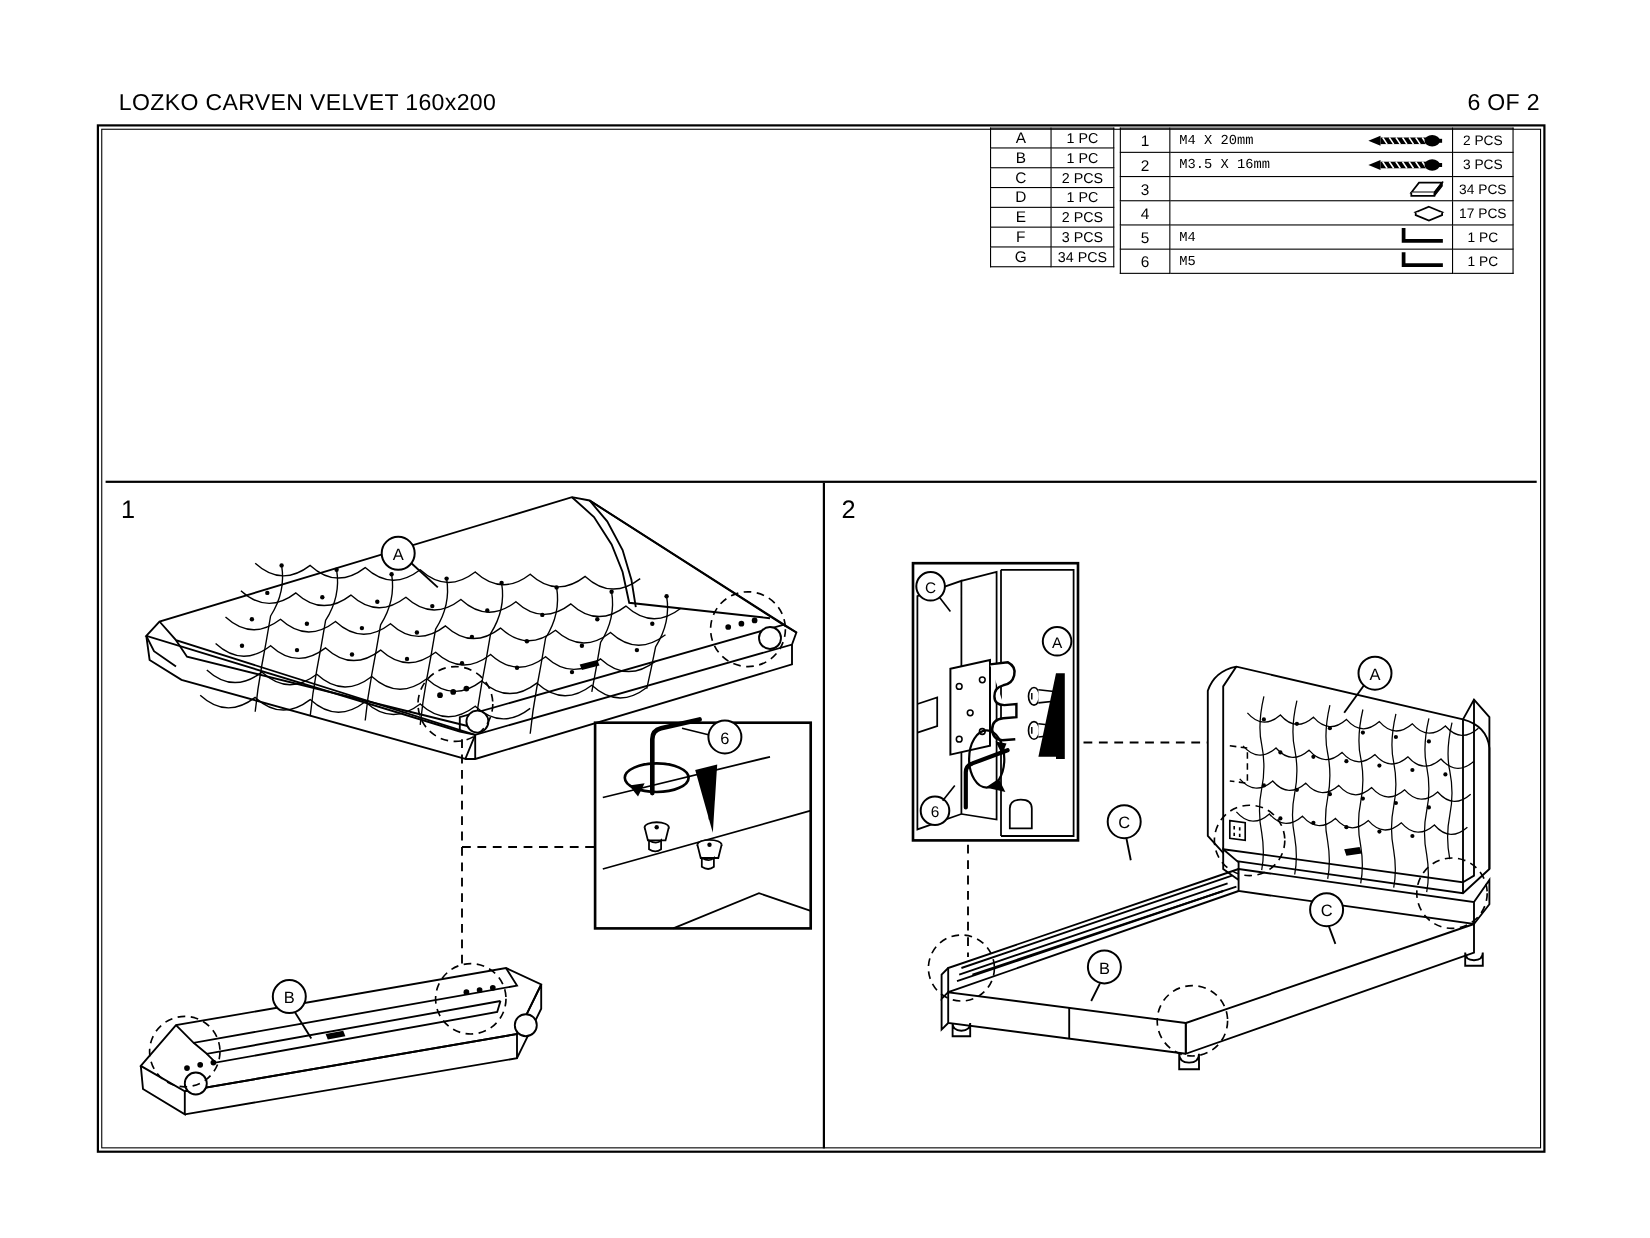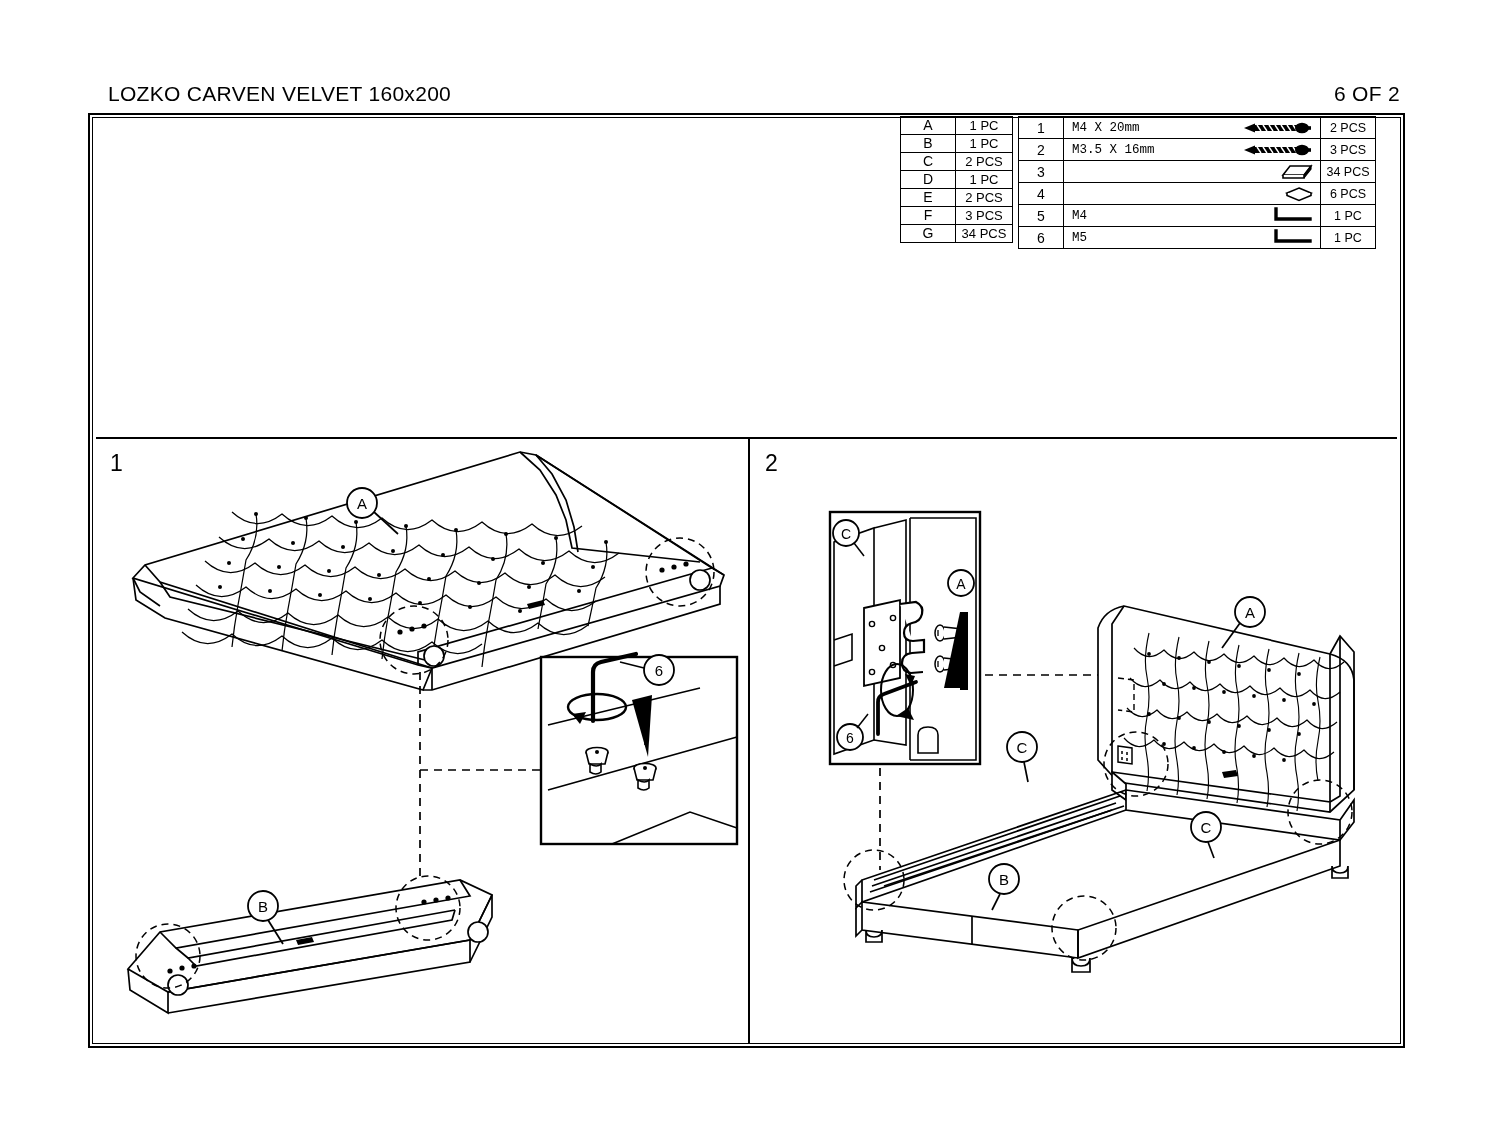--- a/index.html
+++ b/index.html
@@ -146,21 +146,21 @@
         <td class="n">4</td>
         <td class="d">
           <span></span>
           <span class="hw-icon">
             <svg width="30" height="18" viewBox="0 0 30 18">
               <path d="M15 3 L27 8 L15 13 L3 8 Z" fill="#fff" stroke="#000" stroke-width="1.6"></path>
               <path d="M3 8 L3 10.5 L15 15.5 L27 10.5 L27 8" fill="#fff" stroke="#000" stroke-width="1.6"></path>
             </svg>
           </span>
         </td>
-        <td class="q">6 PCS</td>
+        <td class="q">17 PCS</td>
       </tr>
       <tr>
         <td class="n">5</td>
         <td class="d">
           <span>M4</span>
           <span class="hw-icon">
             <svg width="44" height="18" viewBox="0 0 44 18">
               <path d="M6 2 L6 12 L40 12" fill="none" stroke="#000" stroke-width="3.4" stroke-linecap="square"></path>
             </svg>
           </span>

